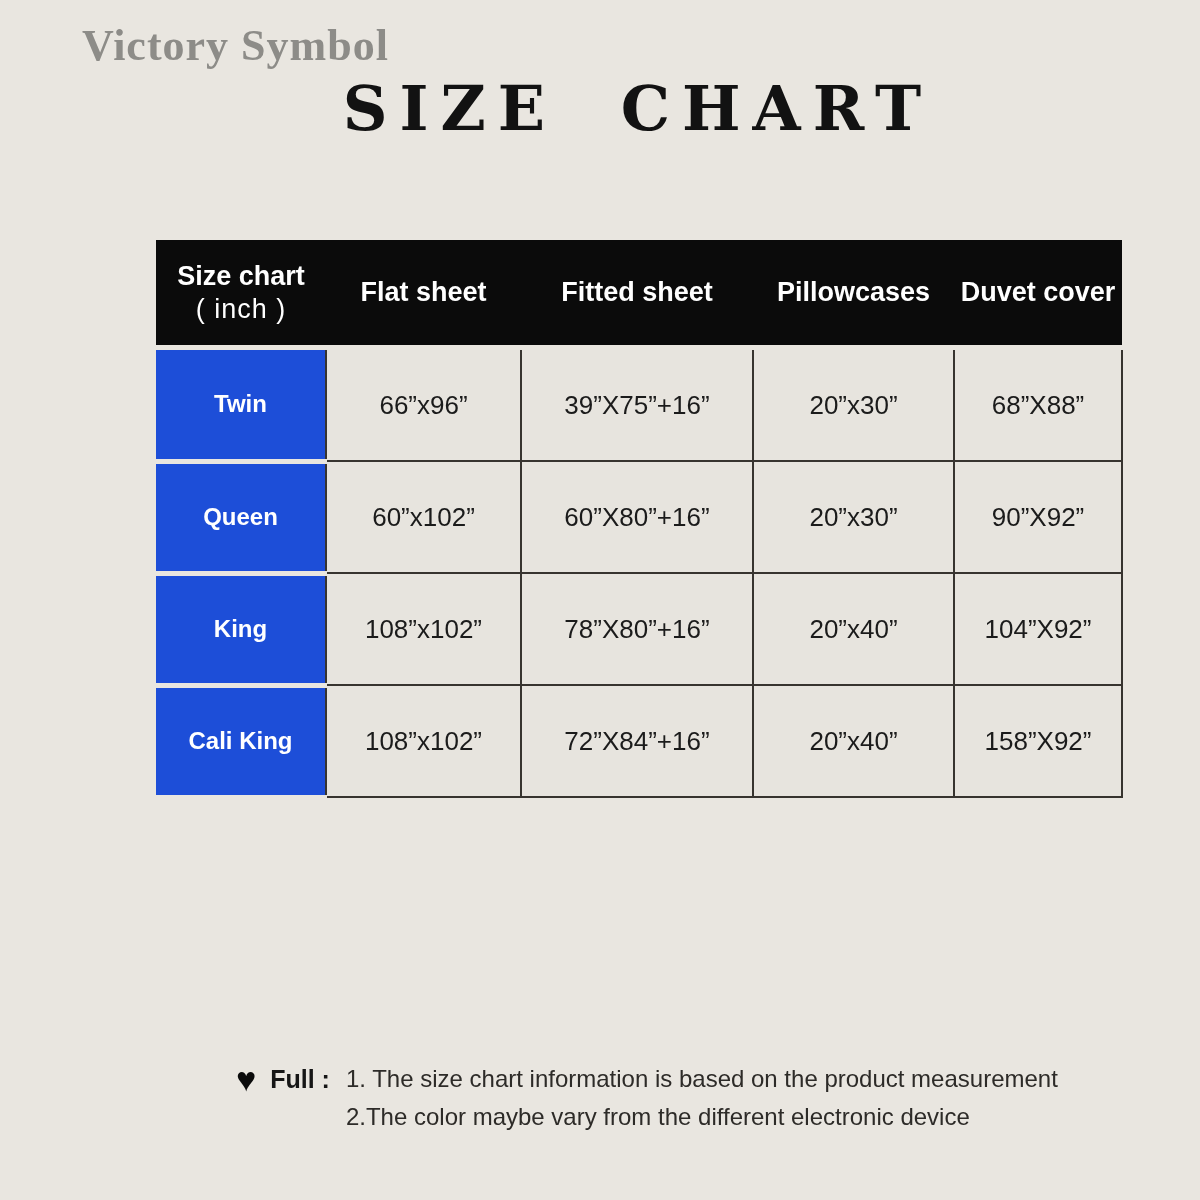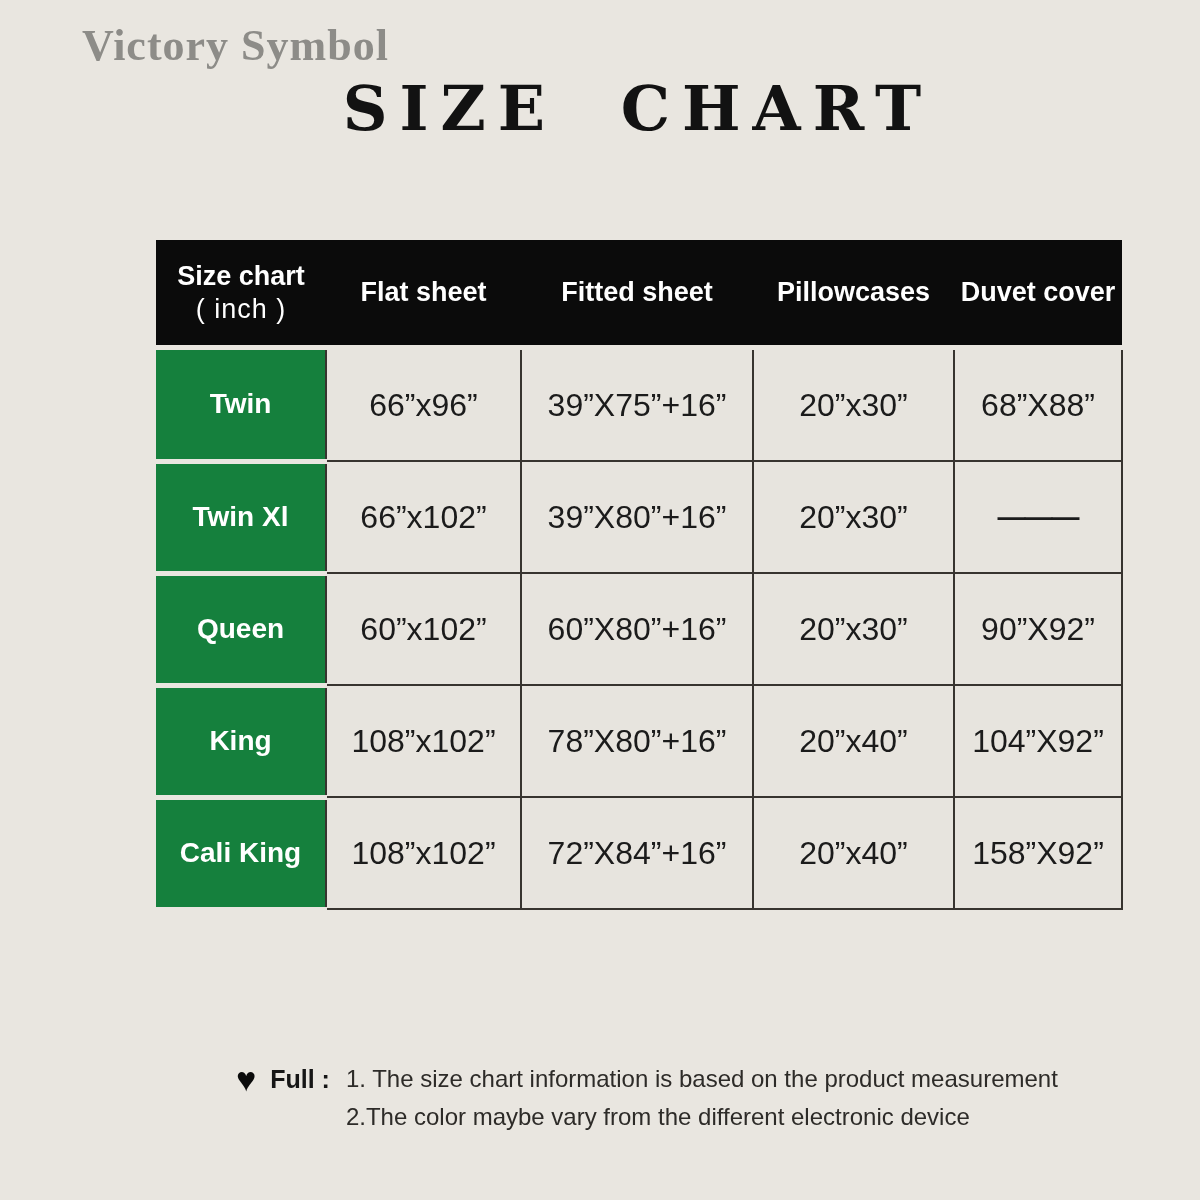--- a/index.html
+++ b/index.html
@@ -58,36 +58,36 @@
     padding: 0;
   }
   .header-sub {
     display: block;
     font-size: 27px;
     font-weight: 400;
     margin-top: 2px;
     letter-spacing: 1px;
   }
   .size-table td.label-cell {
-    background: #15803d;
+    background: #1d4ed8;
     color: #ffffff;
-    font-size: 28px;
+    font-size: 24px;
     font-weight: 600;
     text-align: center;
     vertical-align: middle;
     border-top: 5px solid #e9e6e0;
     border-bottom: 5px solid #e9e6e0;
     padding: 0;
   }
   .size-table td.data-cell {
     background: #e7e4de;
     border: 2px solid #37342f;
     text-align: center;
     vertical-align: middle;
-    font-size: 32px;
+    font-size: 26px;
     color: #1b1b1b;
     height: 110px;
     padding: 0;
   }
   .size-table td.dash-cell {
     font-weight: 700;
     letter-spacing: -1px;
     font-size: 28px;
   }
   .note {
@@ -153,27 +153,20 @@
     </thead>
     <tbody>
       <tr>
         <td class="label-cell">Twin</td>
         <td class="data-cell">66”x96”</td>
         <td class="data-cell">39”X75”+16”</td>
         <td class="data-cell">20”x30”</td>
         <td class="data-cell">68”X88”</td>
       </tr>
       <tr>
-        <td class="label-cell">Twin Xl</td>
-        <td class="data-cell">66”x102”</td>
-        <td class="data-cell">39”X80”+16”</td>
-        <td class="data-cell">20”x30”</td>
-        <td class="data-cell dash-cell">———</td>
-      </tr>
-      <tr>
         <td class="label-cell">Queen</td>
         <td class="data-cell">60”x102”</td>
         <td class="data-cell">60”X80”+16”</td>
         <td class="data-cell">20”x30”</td>
         <td class="data-cell">90”X92”</td>
       </tr>
       <tr>
         <td class="label-cell">King</td>
         <td class="data-cell">108”x102”</td>
         <td class="data-cell">78”X80”+16”</td>

